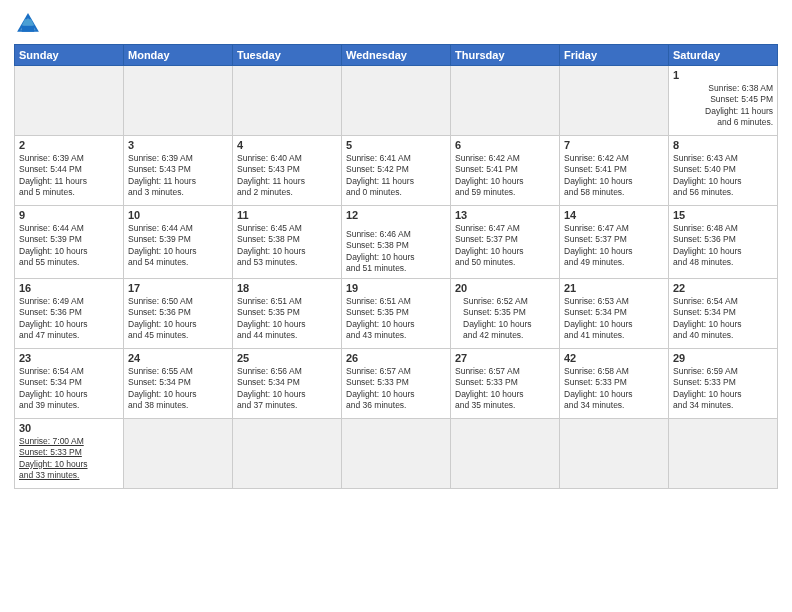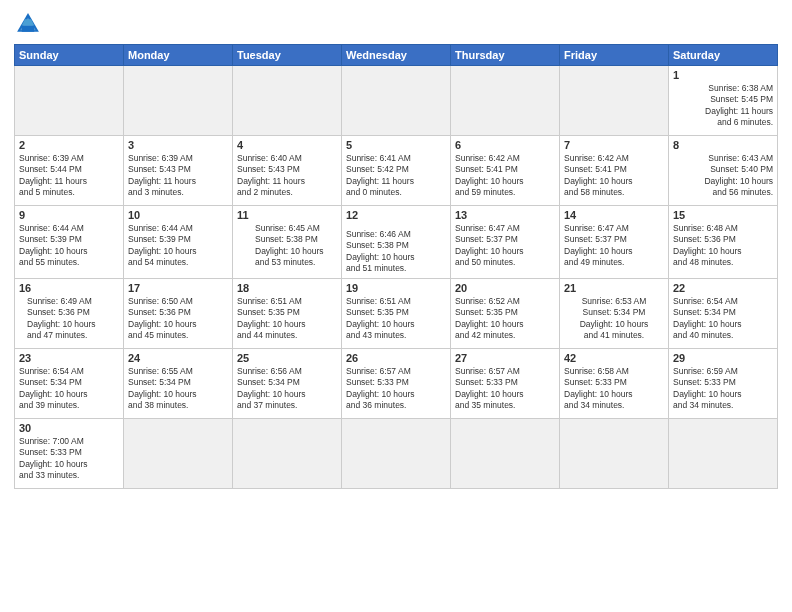--- a/index.html
+++ b/index.html
@@ -183,21 +183,21 @@
           </td>
           <td>
             <div class="day-num">7</div>
             <div class="day-info" style="white-space: pre-line;">Sunrise: 6:42 AM
 Sunset: 5:41 PM
 Daylight: 10 hours
 and 58 minutes.</div>
           </td>
           <td>
             <div class="day-num">8</div>
-            <div class="day-info" style="white-space: pre-line; text-align: right;">Sunrise: 6:43 AM
+            <div class="day-info" style="white-space: pre-line;">Sunrise: 6:43 AM
 Sunset: 5:40 PM
 Daylight: 10 hours
 and 56 minutes.</div>
           </td>
         </tr>
         <tr>
           <td>
             <div class="day-num">9</div>
             <div class="day-info" style="white-space: pre-line;">Sunrise: 6:44 AM
 Sunset: 5:39 PM
@@ -206,21 +206,21 @@
           </td>
           <td>
             <div class="day-num">10</div>
             <div class="day-info" style="white-space: pre-line;">Sunrise: 6:44 AM
 Sunset: 5:39 PM
 Daylight: 10 hours
 and 54 minutes.</div>
           </td>
           <td>
             <div class="day-num">11</div>
-            <div class="day-info" style="white-space: pre-line; margin-left: 18px;">Sunrise: 6:45 AM
+            <div class="day-info" style="white-space: pre-line;">Sunrise: 6:45 AM
 Sunset: 5:38 PM
 Daylight: 10 hours
 and 53 minutes.</div>
           </td>
           <td>
             <div class="day-num">12</div>
             <div class="day-info" style="white-space: pre-line; margin-top: 8px;">Sunrise: 6:46 AM
 Sunset: 5:38 PM
 Daylight: 10 hours
 and 51 minutes.</div>
@@ -243,21 +243,21 @@
             <div class="day-num">15</div>
             <div class="day-info" style="white-space: pre-line;">Sunrise: 6:48 AM
 Sunset: 5:36 PM
 Daylight: 10 hours
 and 48 minutes.</div>
           </td>
         </tr>
         <tr>
           <td>
             <div class="day-num">16</div>
-            <div class="day-info" style="white-space: pre-line; margin-left: 8px;">Sunrise: 6:49 AM
+            <div class="day-info" style="white-space: pre-line;">Sunrise: 6:49 AM
 Sunset: 5:36 PM
 Daylight: 10 hours
 and 47 minutes.</div>
           </td>
           <td>
             <div class="day-num">17</div>
             <div class="day-info" style="white-space: pre-line;">Sunrise: 6:50 AM
 Sunset: 5:36 PM
 Daylight: 10 hours
 and 45 minutes.</div>
@@ -271,28 +271,28 @@
           </td>
           <td>
             <div class="day-num">19</div>
             <div class="day-info" style="white-space: pre-line;">Sunrise: 6:51 AM
 Sunset: 5:35 PM
 Daylight: 10 hours
 and 43 minutes.</div>
           </td>
           <td>
             <div class="day-num">20</div>
-            <div class="day-info" style="white-space: pre-line;">Sunrise: 6:52 AM
+            <div class="day-info" style="white-space: pre-line; margin-left: 8px;">Sunrise: 6:52 AM
 Sunset: 5:35 PM
 Daylight: 10 hours
 and 42 minutes.</div>
           </td>
           <td>
             <div class="day-num">21</div>
-            <div class="day-info" style="white-space: pre-line; text-align: center;">Sunrise: 6:53 AM
+            <div class="day-info" style="white-space: pre-line;">Sunrise: 6:53 AM
 Sunset: 5:34 PM
 Daylight: 10 hours
 and 41 minutes.</div>
           </td>
           <td>
             <div class="day-num">22</div>
             <div class="day-info" style="white-space: pre-line;">Sunrise: 6:54 AM
 Sunset: 5:34 PM
 Daylight: 10 hours
 and 40 minutes.</div>
@@ -345,21 +345,21 @@
             <div class="day-num">29</div>
             <div class="day-info" style="white-space: pre-line;">Sunrise: 6:59 AM
 Sunset: 5:33 PM
 Daylight: 10 hours
 and 34 minutes.</div>
           </td>
         </tr>
         <tr class="last-row">
           <td>
             <div class="day-num">30</div>
-            <div class="day-info" style="white-space: pre-line;">Sunrise: 7:00 AM
+            <div class="day-info" style="white-space: pre-line; text-decoration: underline;">Sunrise: 7:00 AM
 Sunset: 5:33 PM
 Daylight: 10 hours
 and 33 minutes.</div>
           </td>
           <td class="empty"></td>
           <td class="empty"></td>
           <td class="empty"></td>
           <td class="empty"></td>
           <td class="empty"></td>
           <td class="empty"></td>

